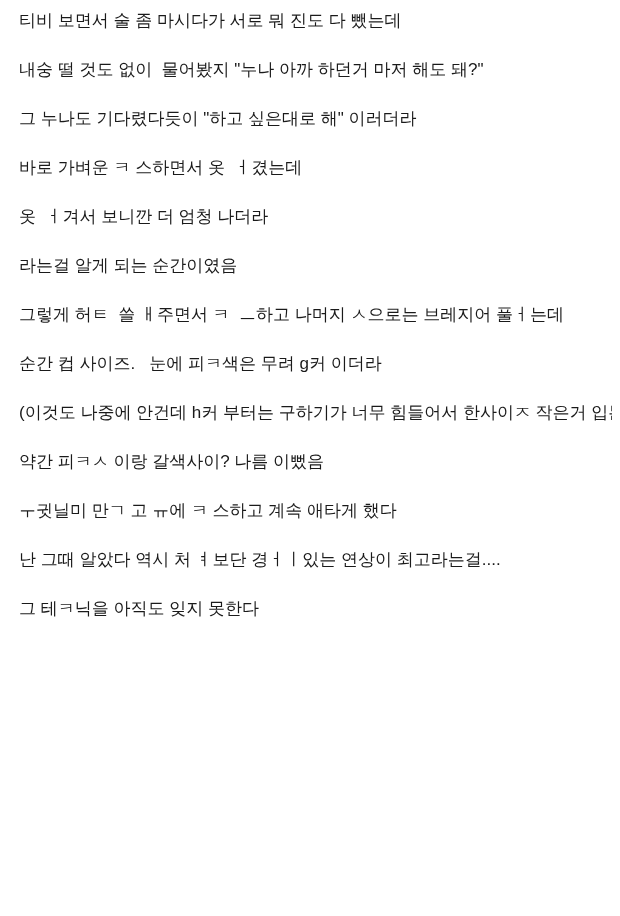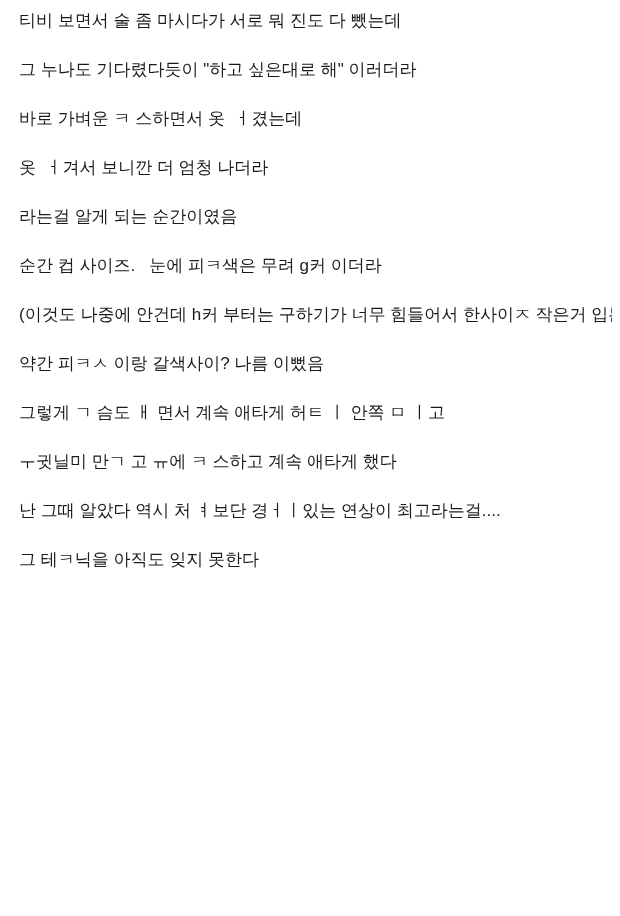--- a/index.html
+++ b/index.html
@@ -26,24 +26,25 @@
     color: #1a1a1a;
     white-space: pre;
     overflow: hidden;
   }
 </style>
 </head>
 <body>
 
 <div class="post-body">
   <p class="post-line">티비 보면서 술 좀 마시다가 서로 뭐 진도 다 뺐는데</p>
+  <p class="post-line">내숭 떨 것도 없이  물어봤지 "누나 아까 하던거 마저 해도 돼?"</p>
   <p class="post-line">그 누나도 기다렸다듯이 "하고 싶은대로 해" 이러더라</p>
   <p class="post-line">바로 가벼운 ㅋ 스하면서 옷  ㅓ겼는데</p>
   <p class="post-line">옷  ㅓ겨서 보니깐 더 엄청 나더라</p>
   <p class="post-line">라는걸 알게 되는 순간이였음</p>
+  <p class="post-line">그렇게 허ㅌ  쓸 ㅐ주면서 ㅋ  ㅡ하고 나머지 ㅅ으로는 브레지어 풀ㅓ는데</p>
   <p class="post-line">순간 컵 사이즈.   눈에 피ㅋ색은 무려 g커 이더라</p>
   <p class="post-line">(이것도 나중에 안건데 h커 부터는 구하기가 너무 힘들어서 한사이ㅈ 작은거 입는거래)</p>
   <p class="post-line">약간 피ㅋㅅ 이랑 갈색사이? 나름 이뻤음</p>
-  <p class="post-line">그렇게 ㄱ 슴도 ㅐ 면서 계속 애타게 허ㅌ ㅣ 안쪽 ㅁ ㅣ고</p>
   <p class="post-line">ㅜ귓닐미 만ㄱ 고 ㅠ에 ㅋ 스하고 계속 애타게 했다</p>
   <p class="post-line">난 그때 알았다 역시 처 ㅕ보단 경ㅓㅣ있는 연상이 최고라는걸....</p>
   <p class="post-line">그 테ㅋ닉을 아직도 잊지 못한다</p>
 </div>
 
 </body></html>

